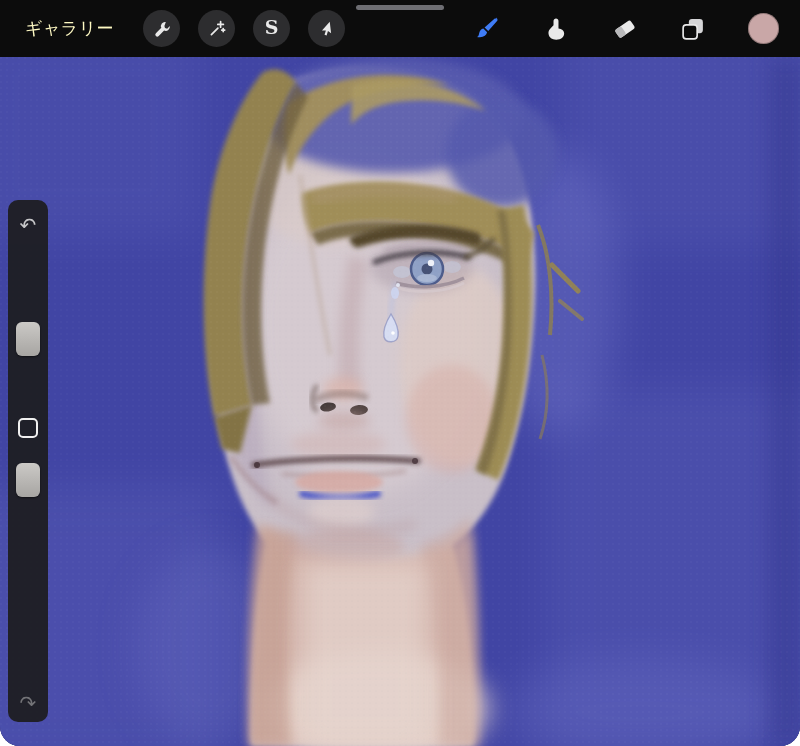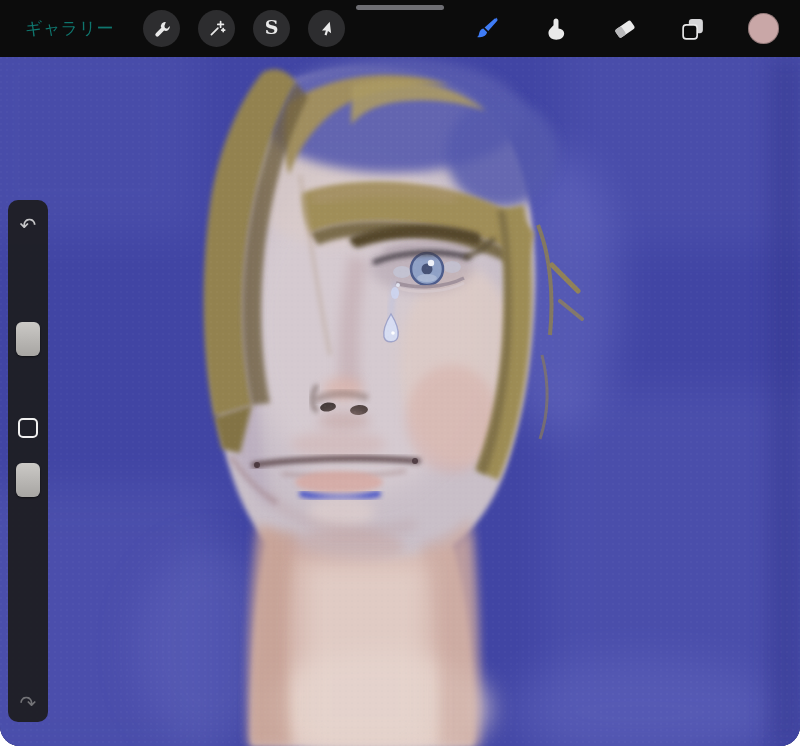--- a/index.html
+++ b/index.html
@@ -3,21 +3,21 @@
 <meta charset="utf-8">
 <style>
   html,body{margin:0;padding:0;background:#ffffff;}
   body{width:800px;height:746px;overflow:hidden;font-family:"Liberation Sans",sans-serif;}
   .app{position:relative;width:800px;height:746px;background:#0c0c0c;border-radius:0 0 20px 20px;overflow:hidden;}
 
   
   .topbar{position:absolute;top:0;left:0;right:0;height:57px;background:#0c0c0c;display:flex;align-items:center;z-index:30;}
   .mt-pill{position:absolute;top:5px;left:50%;transform:translateX(-50%);width:88px;height:5px;border-radius:3px;background:#6e6e73;}
   .tb-left{display:flex;align-items:center;gap:18px;padding-left:25px;}
-  .gallery{color:#0f766e;font-size:17px;letter-spacing:.5px;margin-right:11px;cursor:default;}
+  .gallery{color:#fef9c3;font-size:17px;letter-spacing:.5px;margin-right:11px;cursor:default;}
   .tb-btn{width:37px;height:37px;border-radius:50%;background:#2d2d2f;border:none;display:flex;align-items:center;justify-content:center;padding:0;}
   .tb-btn svg{display:block;}
   .sel-s{font-family:"DejaVu Serif",serif;font-weight:bold;font-size:19px;color:#e9e9e9;line-height:1;transform:translateY(-1px);}
   .tb-right{margin-left:auto;display:flex;align-items:center;gap:42px;padding-right:21px;}
   .tool{background:none;border:none;padding:0;display:flex;align-items:center;justify-content:center;}
   .swatch{width:31px;height:31px;border-radius:50%;box-shadow:inset 0 0 0 1px rgba(0,0,0,.25);}
 
   
   .canvas{position:absolute;top:57px;left:0;width:800px;height:689px;background:#4145a4;overflow:hidden;}
   .canvas svg.art{position:absolute;top:0;left:0;}

